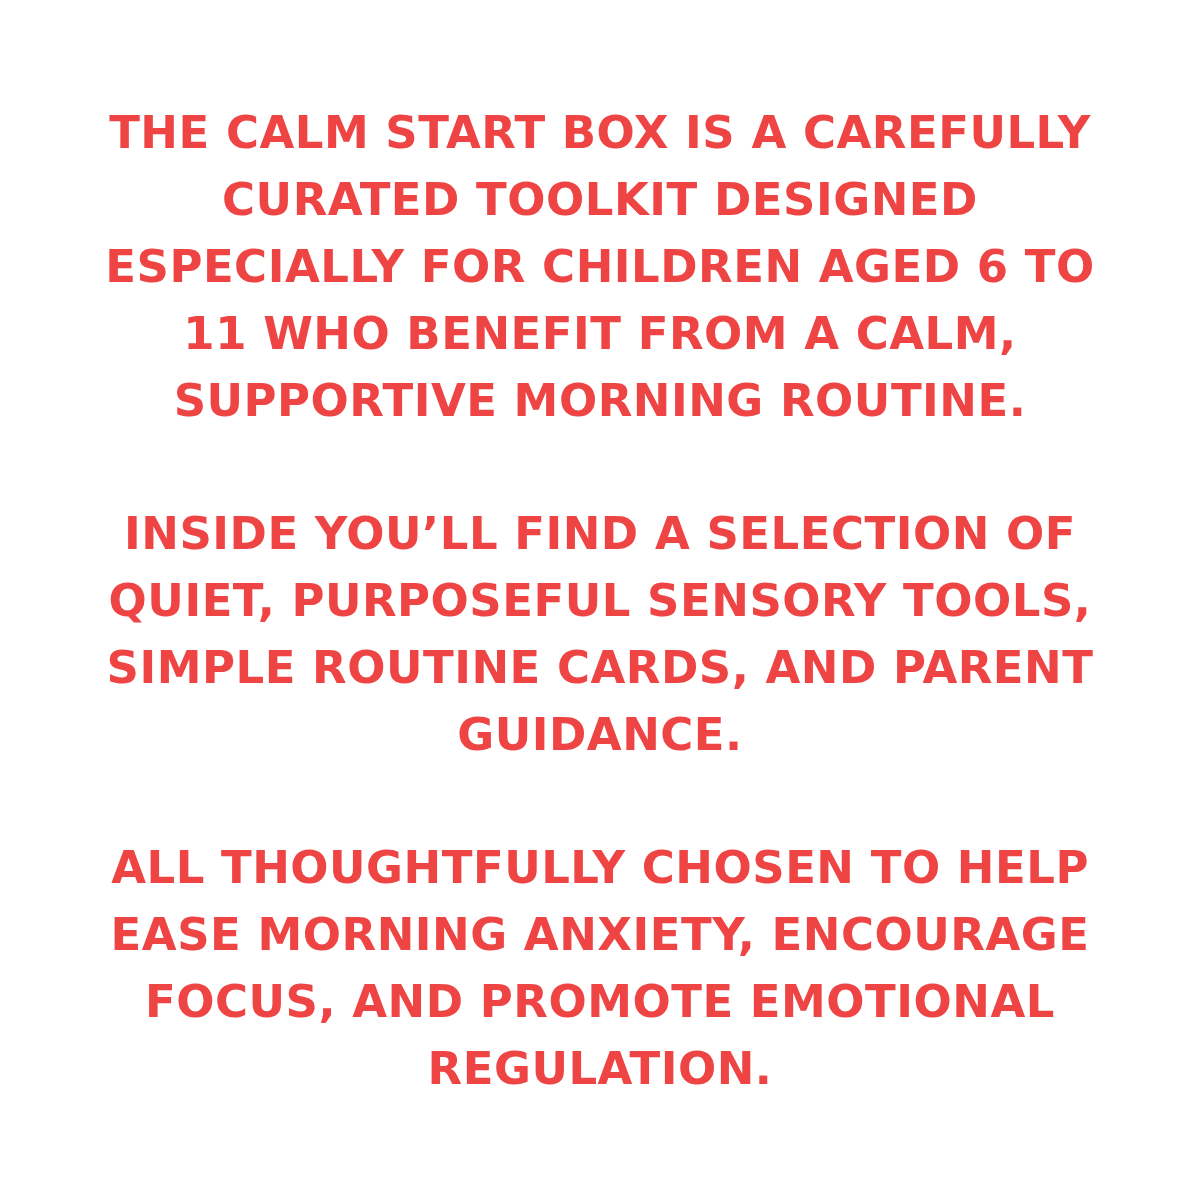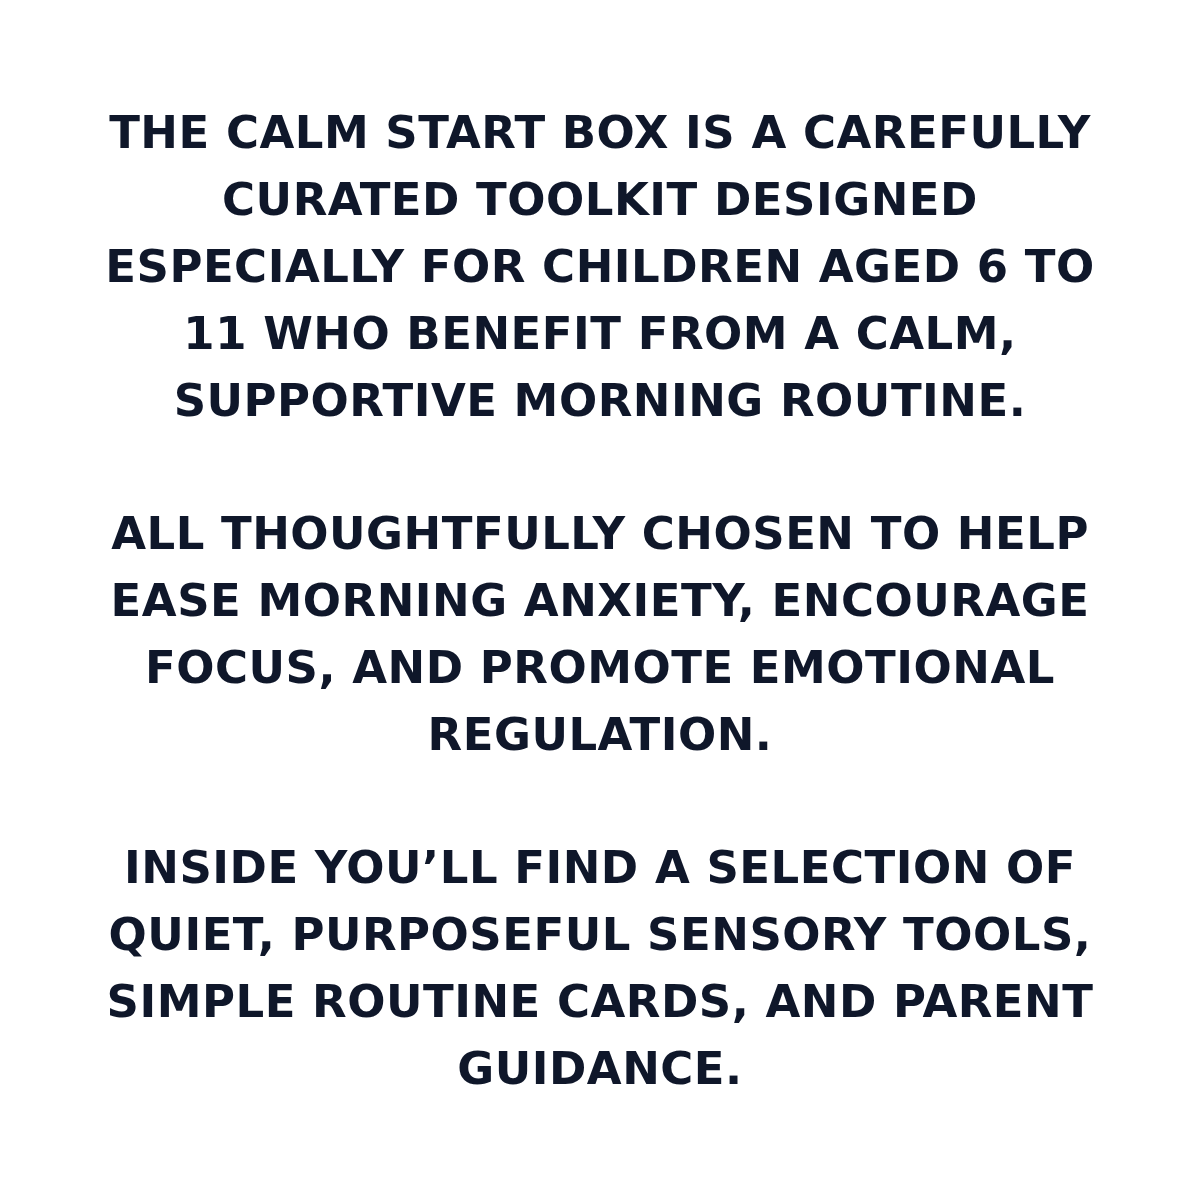--- a/index.html
+++ b/index.html
@@ -23,42 +23,42 @@
     box-sizing: border-box;
   }
   .description-text {
     width: 1020px;
     display: flex;
     flex-direction: column;
     gap: 66px;
   }
   .paragraph {
     margin: 0;
-    color: #0f172a;
+    color: #ef4444;
     font-size: 45px;
     font-weight: bold;
     line-height: 67px;
     letter-spacing: 0.5px;
     text-align: center;
     text-transform: uppercase;
     white-space: pre-line;
   }
 </style>
 </head>
 <body>
 
 <div class="description-panel">
   <div class="description-text">
     <p class="paragraph">THE CALM START BOX IS A CAREFULLY
 CURATED TOOLKIT DESIGNED
 ESPECIALLY FOR CHILDREN AGED 6 TO
 11 WHO BENEFIT FROM A CALM,
 SUPPORTIVE MORNING ROUTINE.</p>
+    <p class="paragraph">INSIDE YOU’LL FIND A SELECTION OF
+QUIET, PURPOSEFUL SENSORY TOOLS,
+SIMPLE ROUTINE CARDS, AND PARENT
+GUIDANCE.</p>
     <p class="paragraph">ALL THOUGHTFULLY CHOSEN TO HELP
 EASE MORNING ANXIETY, ENCOURAGE
 FOCUS, AND PROMOTE EMOTIONAL
 REGULATION.</p>
-    <p class="paragraph">INSIDE YOU’LL FIND A SELECTION OF
-QUIET, PURPOSEFUL SENSORY TOOLS,
-SIMPLE ROUTINE CARDS, AND PARENT
-GUIDANCE.</p>
   </div>
 </div>
 
 </body></html>

